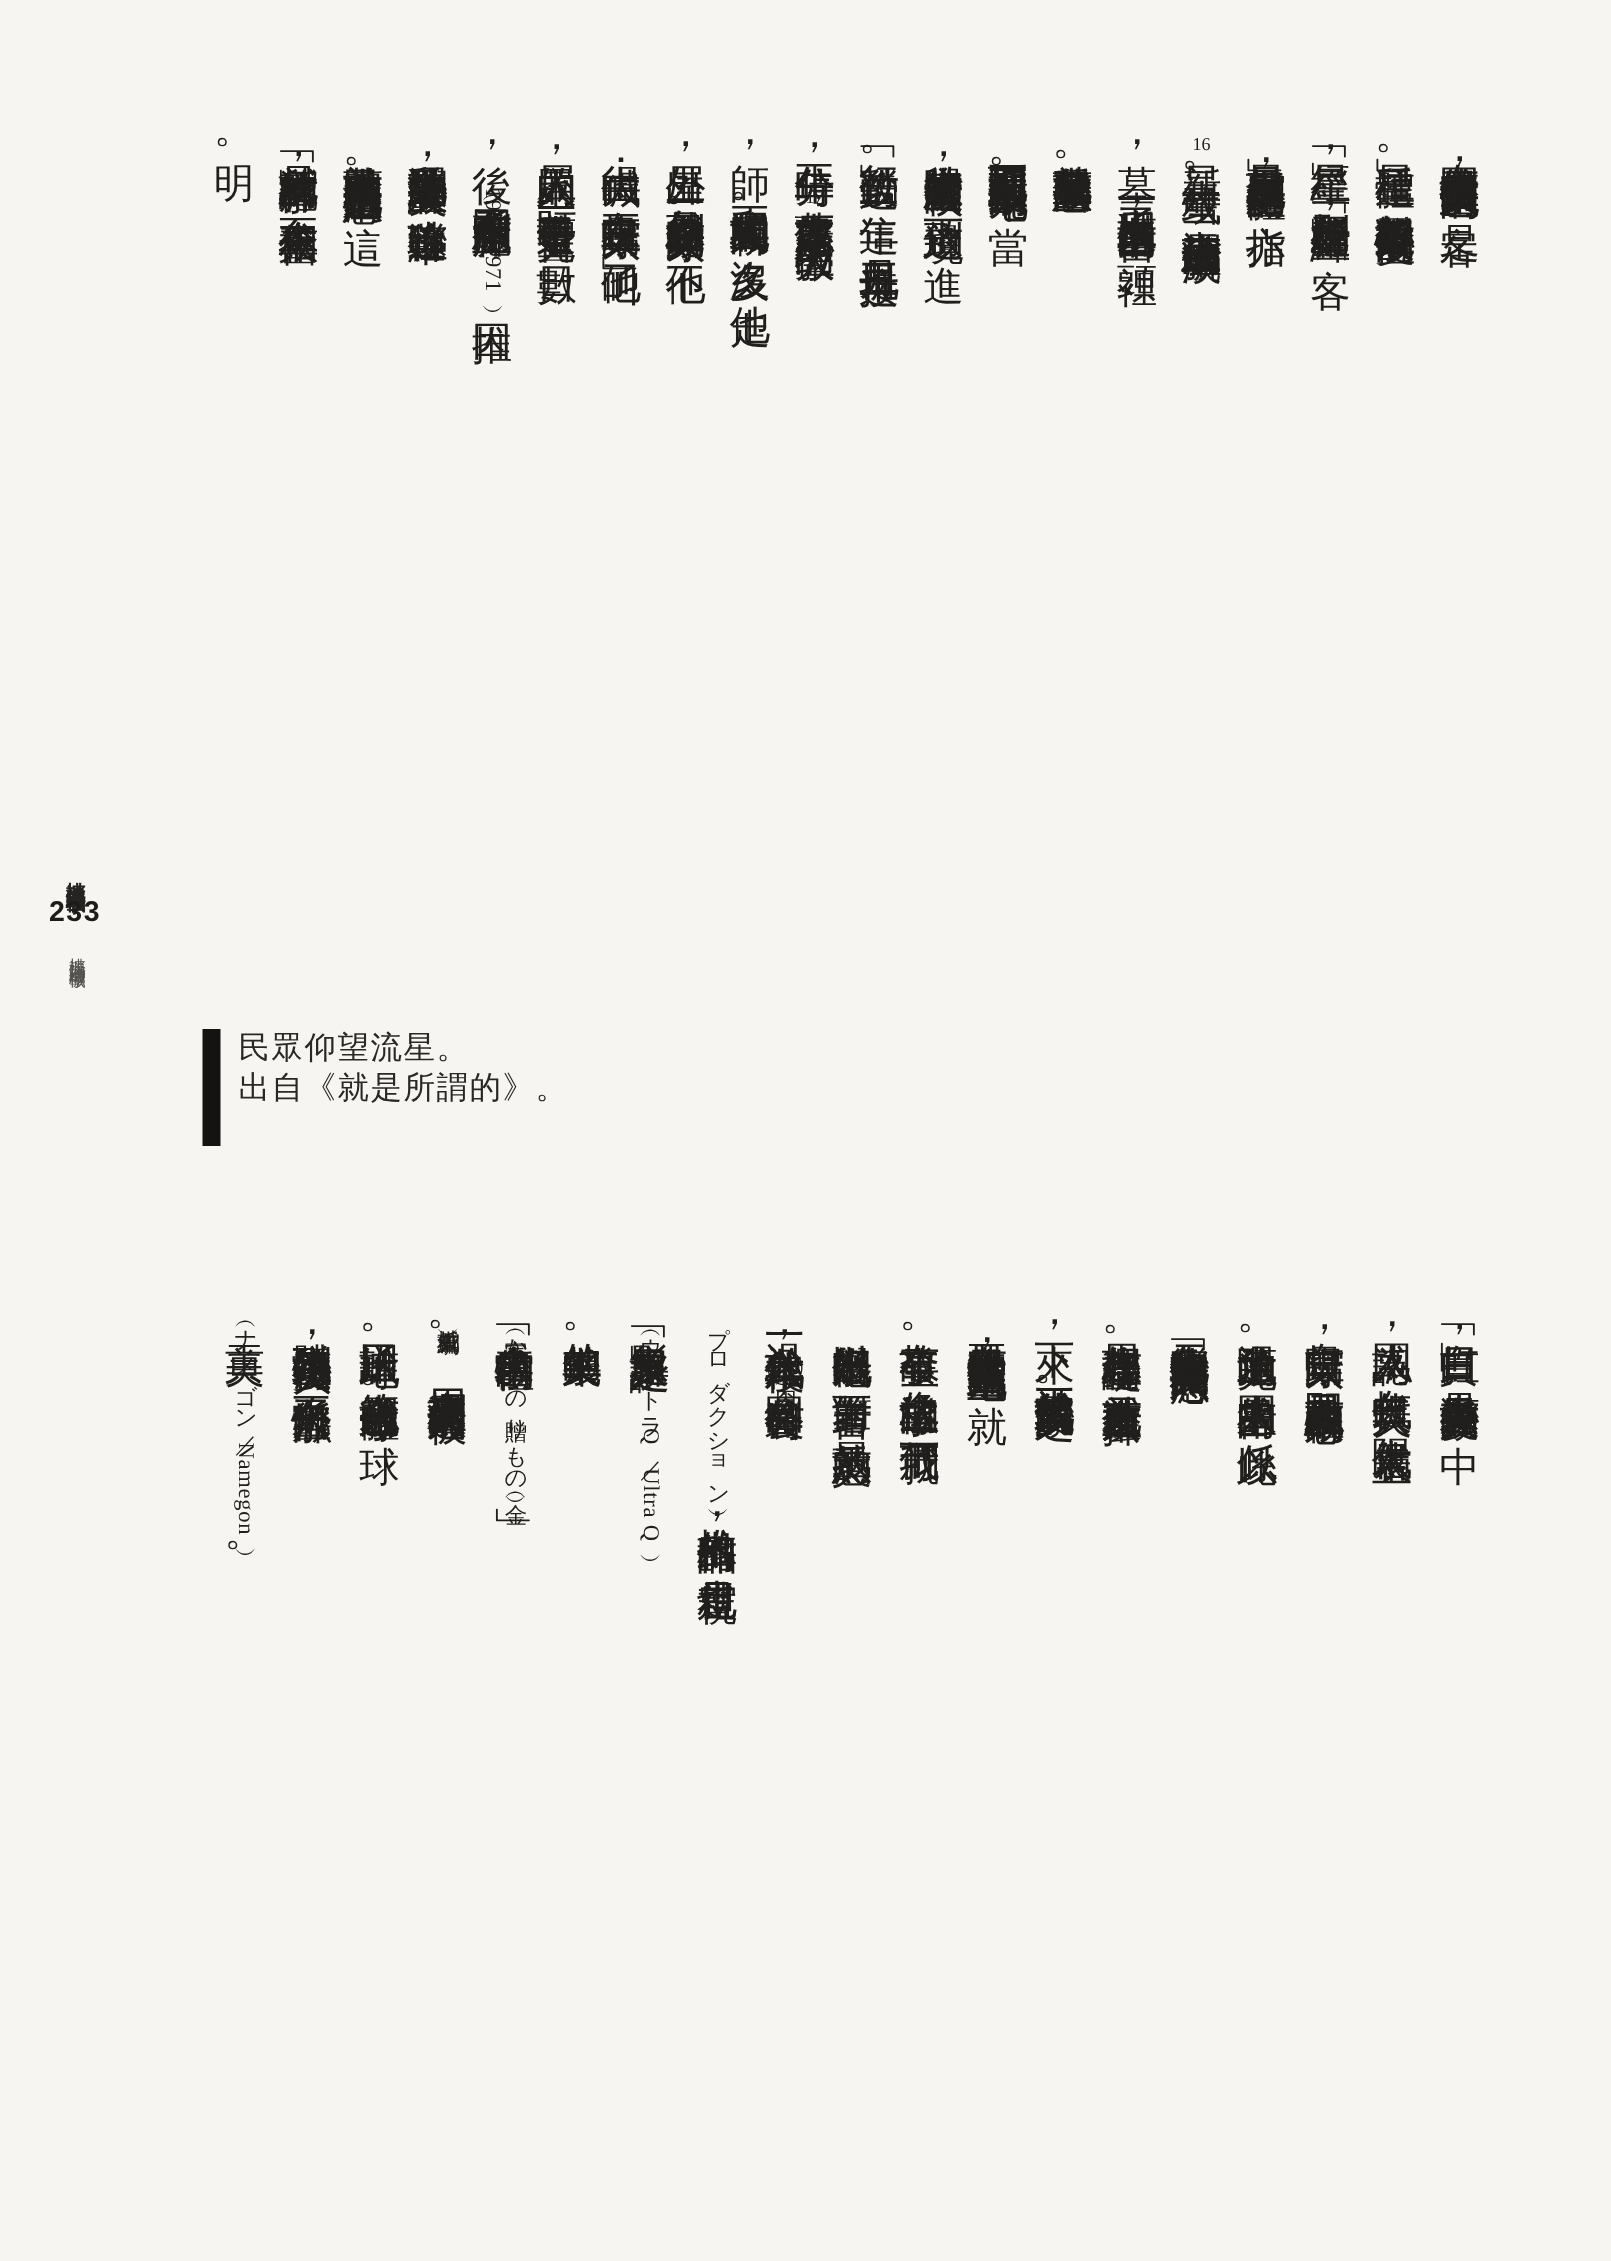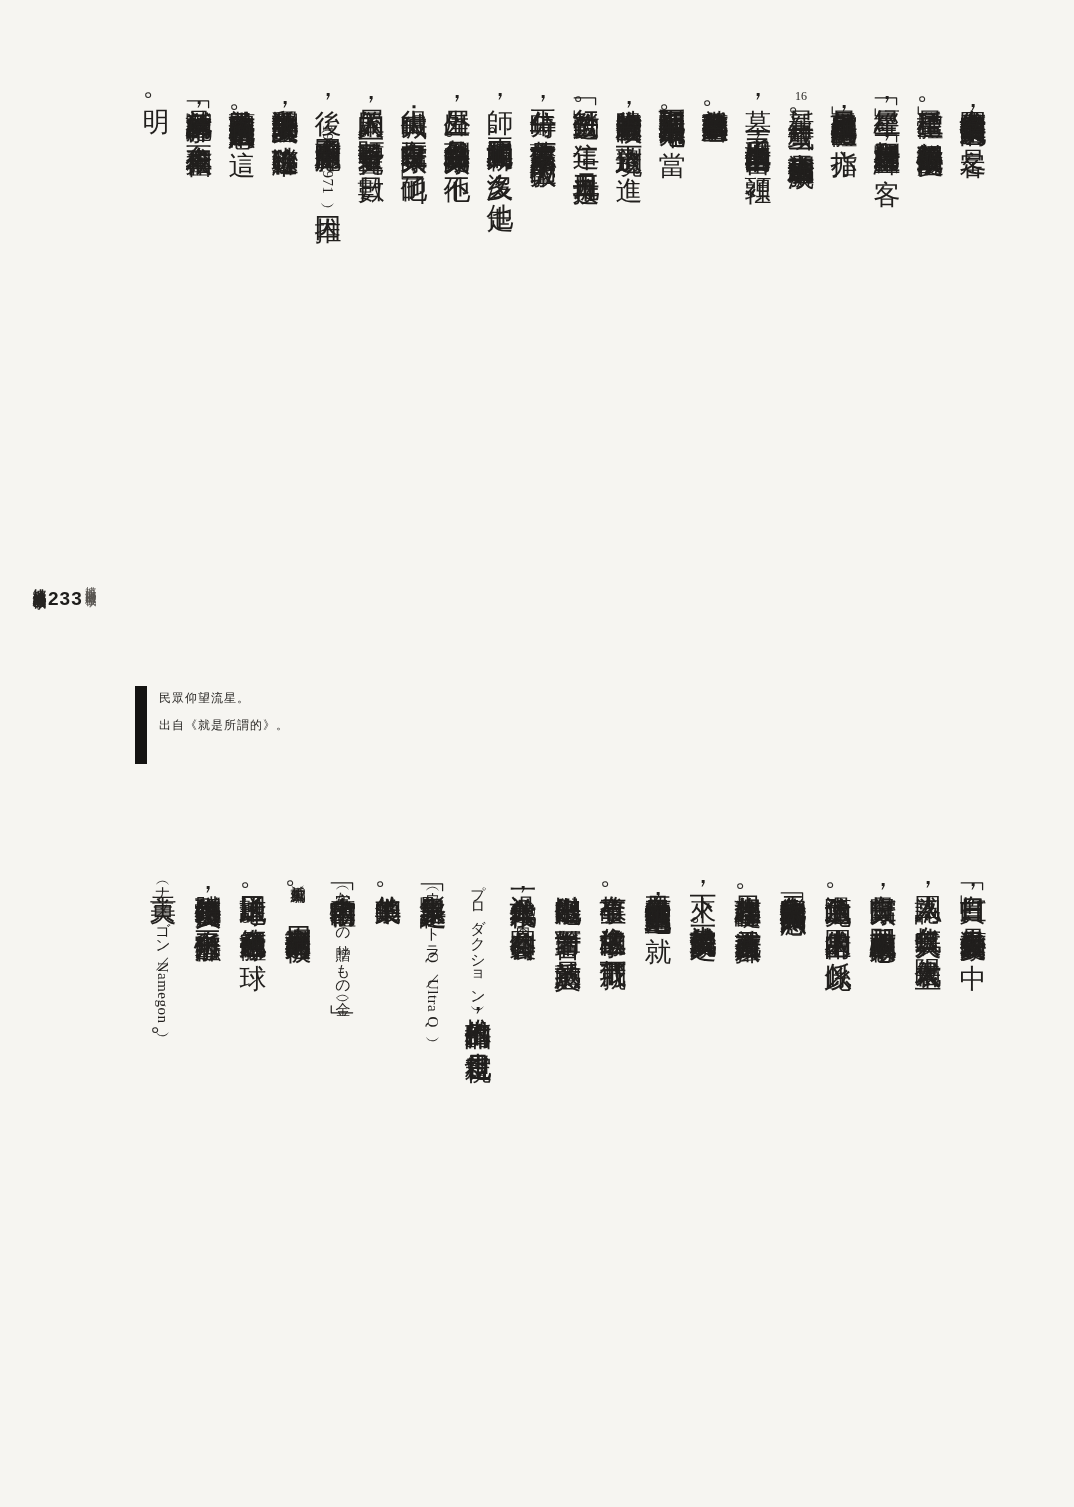--- a/index.html
+++ b/index.html
@@ -65,34 +65,34 @@
     height: 78px;
     background: #141312;
     flex: 0 0 auto;
   }
   .caption-text {
     margin-left: 12px;
     padding-top: 2px;
   }
   .caption-text p {
     margin: 0 0 7px 0;
-    font-size: 12px;
+    font-size: 21px;
     line-height: 20px;
     letter-spacing: 1px;
     color: #2a2826;
   }
   
   .margin-strip {
     position: absolute;
     left: 30px;
     top: 578px;
     width: 40px;
     display: flex;
-    flex-direction: row;
-    align-items: flex-start;
+    flex-direction: column;
+    align-items: center;
   }
   .running-title-top {
     writing-mode: vertical-rl;
     font-size: 13px;
     font-weight: 700;
     letter-spacing: 1.4px;
     color: #262422;
   }
   .page-number {
     font-family: "Liberation Sans", sans-serif;

